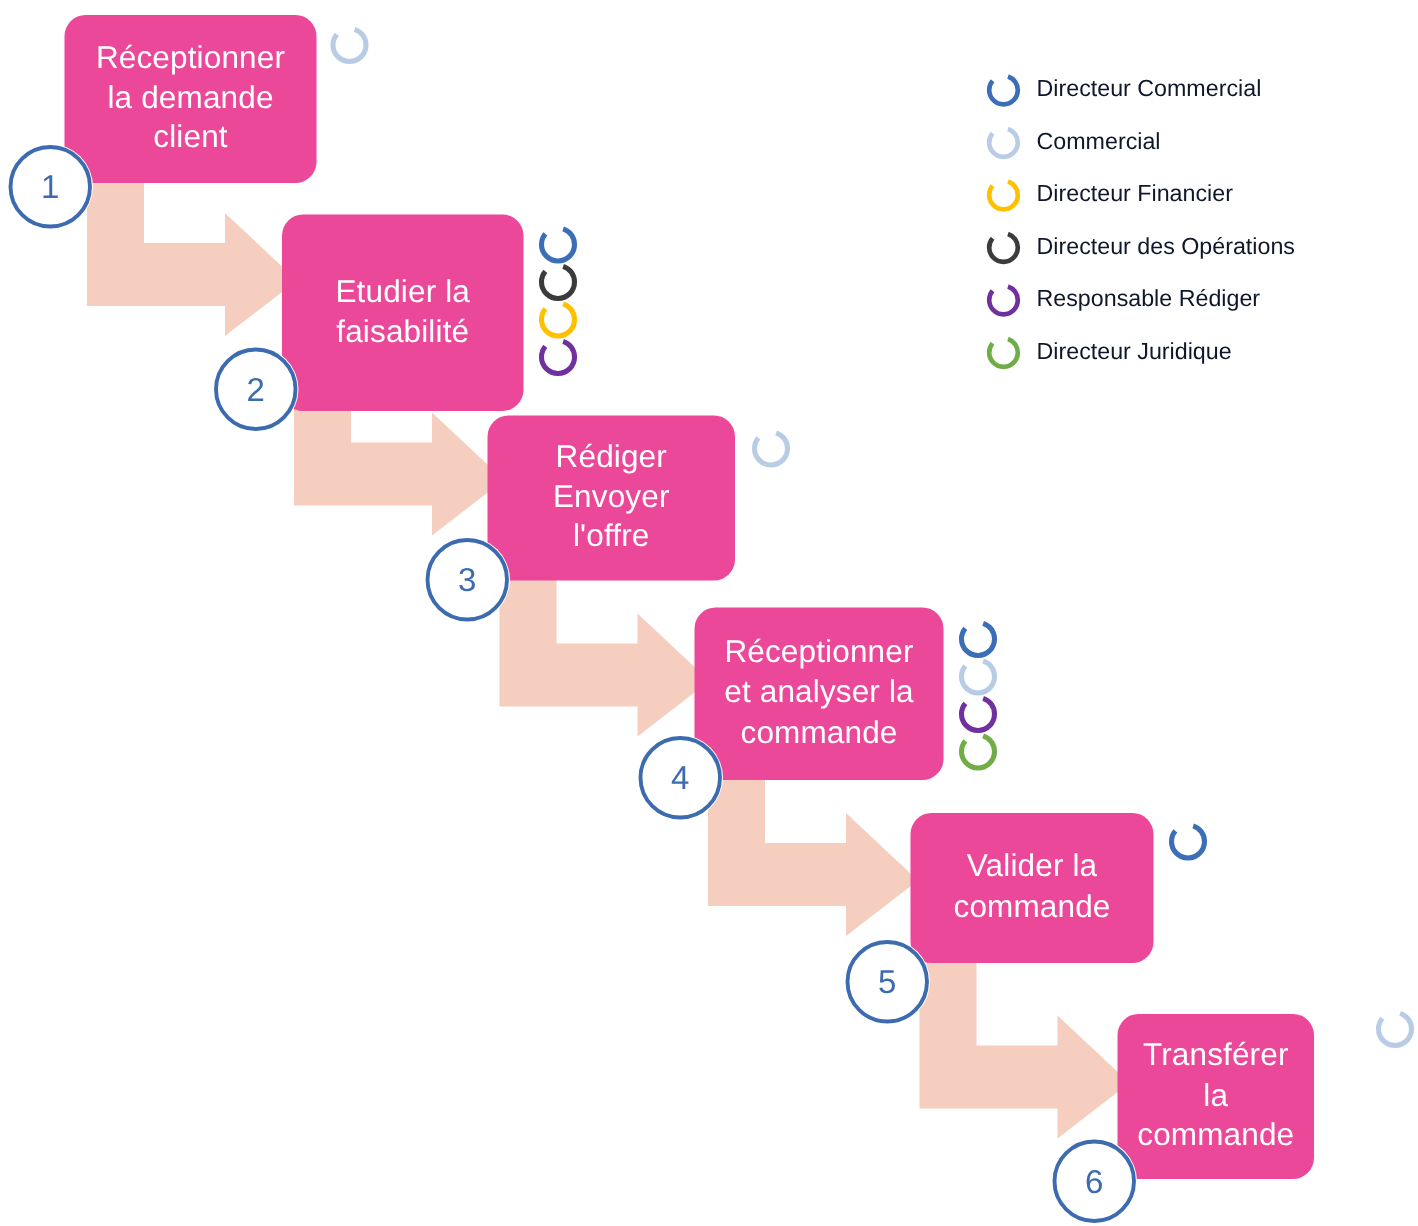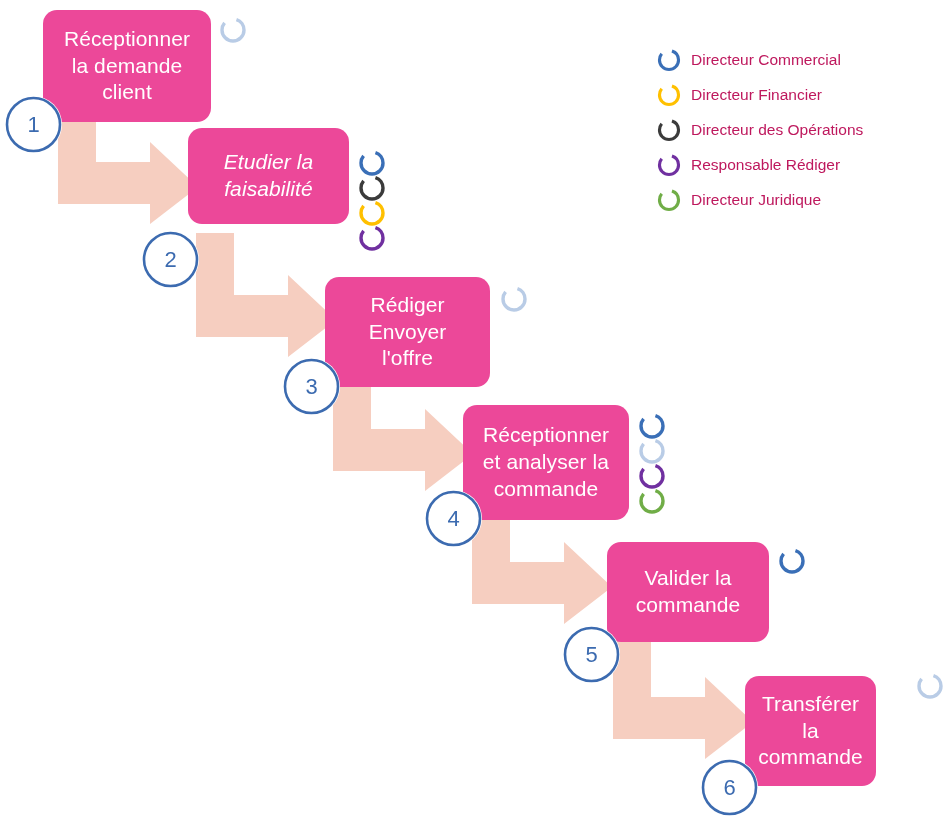--- a/index.html
+++ b/index.html
@@ -94,21 +94,21 @@
   }
   .legend-swatch {
     width: 26px;
     height: 26px;
     flex: 0 0 26px;
     margin-right: 9px;
   }
   .legend-swatch svg { display: block; }
   .legend-text {
     font-size: 15.5px;
-    color: #be185d;
+    color: #0f172a;
     white-space: nowrap;
   }
 </style>
 </head>
 <body>
 
 <div id="canvas">
 
   <div class="elbow-arrow" style="left:58px; top:100px; width:140px; height:124px;">
     <svg width="140" height="124" viewBox="0 0 140 124">
@@ -152,21 +152,21 @@
       </svg>
     </span>
   </div>
   <div class="step-badge" style="left:5px; top:96px; width:57px; height:57px;">
     <svg class="badge-ring-svg" width="57" height="57" viewBox="0 0 57 57">
       <circle cx="28.5" cy="28.5" r="26.5" fill="#FFFFFF" stroke="#3C6BB0" stroke-width="2.6"></circle>
     </svg>
     <span>1</span>
   </div>
 
-  <div class="step-box" style="left:188px; top:128px; width:161px; height:96px;font-style:italic;">
+  <div class="step-box" style="left:188px; top:143px; width:161px; height:131px;">
     <span class="step-label">Etudier la
 faisabilité</span>
   </div>
   <div class="role-ring-stack" style="left:357px; top:148px; width:30px; height:104px;">
     <span class="role-ring" style="top:0px;">
       <svg width="30" height="30" viewBox="0 0 30 30">
         <circle cx="15" cy="15" r="11" fill="none" stroke="#3A6FB7" stroke-width="3.4" stroke-dasharray="56 13" stroke-dashoffset="14" stroke-linecap="butt"></circle>
       </svg>
     </span>
     <span class="role-ring" style="top:25px;">
@@ -285,20 +285,28 @@
 
     <div class="legend-row">
       <span class="legend-swatch">
         <svg width="26" height="26" viewBox="0 0 30 30">
           <circle cx="15" cy="15" r="11" fill="none" stroke="#3A6FB7" stroke-width="3.6" stroke-dasharray="56 13" stroke-dashoffset="14" stroke-linecap="butt"></circle>
         </svg>
       </span>
       <span class="legend-text">Directeur Commercial</span>
     </div>
 
+    <div class="legend-row">
+      <span class="legend-swatch">
+        <svg width="26" height="26" viewBox="0 0 30 30">
+          <circle cx="15" cy="15" r="11" fill="none" stroke="#B9CCE6" stroke-width="3.6" stroke-dasharray="56 13" stroke-dashoffset="14" stroke-linecap="butt"></circle>
+        </svg>
+      </span>
+      <span class="legend-text">Commercial</span>
+    </div>
 
     <div class="legend-row">
       <span class="legend-swatch">
         <svg width="26" height="26" viewBox="0 0 30 30">
           <circle cx="15" cy="15" r="11" fill="none" stroke="#FFC000" stroke-width="3.6" stroke-dasharray="56 13" stroke-dashoffset="14" stroke-linecap="butt"></circle>
         </svg>
       </span>
       <span class="legend-text">Directeur Financier</span>
     </div>
 

